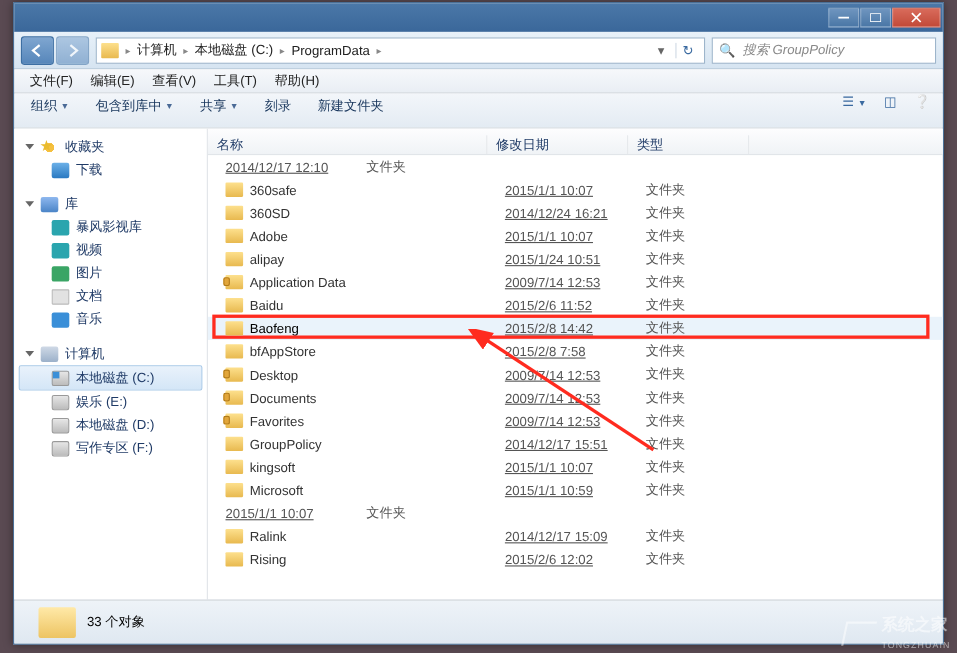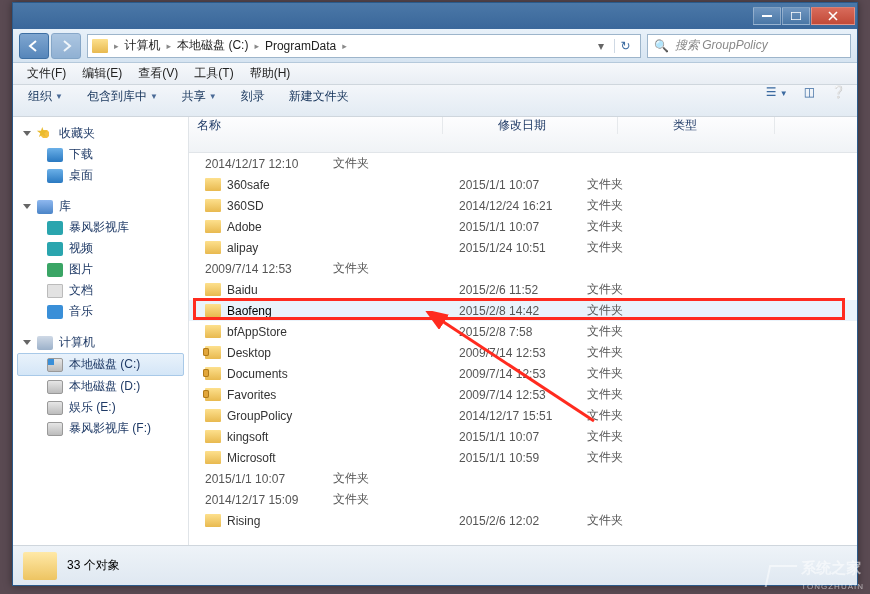--- a/index.html
+++ b/index.html
@@ -53,42 +53,42 @@
 .i-vid { background:#2aa5ae; border-radius:2px; }
 .i-pic { background:#3aa565; border-radius:2px; }
 .i-doc { background:#e2e2e2; border:1px solid #bbb; border-radius:1px; }
 .i-mus { background:#3a8fd8; border-radius:2px; position:relative; }
 .i-comp { background: linear-gradient(#cfd9e6,#9cb1ca); border-radius:2px; }
 .i-drv { background: linear-gradient(#e6e6e6,#bcbcbc); border-radius:2px; border:1px solid #999; }
 .i-drvc { position:relative; }
 .i-drvc::after { content:""; position:absolute; left:0; top:0; width:6px; height:6px; background:#3a8fd8; }
 
 .content { flex: 1; display: flex; flex-direction: column; }
-.cols { height: 36px; background: linear-gradient(#fdfdfe,#f0f3f6); border-bottom: 1px solid #e1e5e9; display: flex; align-items: flex-start; color: #1f3a66; gap: 47px; }
+.cols { height: 24px; background: linear-gradient(#fdfdfe,#f0f3f6); border-bottom: 1px solid #e1e5e9; display: flex; align-items: flex-end; color: #1f3a66; }
 .cols .c { padding: 0 8px; border-right: 1px solid #e6e9ec; }
 .c-name { width: 254px; }
 .c-date { width: 128px; }
 .c-type { width: 110px; }
 .c-size { flex:1; }
 
 .rows { flex:1; overflow:hidden; position: relative; }
 .row { height: 21px; display: flex; align-items: center; padding-left: 8px; }
 .row .c { padding: 0 8px; color: #333; }
 .row .c-name { display:flex; align-items:center; gap:6px; width:254px; }
-.row .c-date { width:128px; color:#555; }
+.row .c-date { width:128px; color:#555;text-decoration:underline; }
 .row .c-type { width:110px; color:#555; }
 .row.hl { background:#eaf3fb; }
 .row.hl .c-name { color: #000; }
 .fico { width:16px; height:13px; background: linear-gradient(#fde08d,#e8b94f); border-radius:1px; position:relative; }
 .fico.l::after { content:""; position:absolute; left:-2px; top:2px; width:6px; height:8px; background:#e2a63a; border-radius:2px; box-shadow: inset 0 0 0 1px #b07a1a; }
 
 .highlight-box { position:absolute; border:3px solid #ff2b1f; pointer-events:none; }
 .arrow { position:absolute; pointer-events:none; }
 
-.status { position:absolute; left:0; right:0; bottom:0; height:40px; background: linear-gradient(#eef3f8,#dfe8f1); border-top:1px solid #cfd6dd; display:flex; align-items:center; padding:0 10px; gap:10px; }
+.status { position:absolute; left:0; right:0; bottom:0; height:40px; background: linear-gradient(#eef3f8,#dfe8f1); border-top:1px solid #cfd6dd; display:flex; align-items:center; padding:0 22px; gap:10px; }
 .status .big-ico { width:34px; height:28px; background: linear-gradient(#ffe9a8,#edc462); border-radius:2px; }
 .watermark { position:absolute; right:6px; bottom:2px; color: rgba(255,255,255,.55); font-size:11px; display:flex; align-items:center; gap:6px; }
 .watermark .logo { width:28px; height:22px; border:2px solid rgba(255,255,255,.5); border-bottom:none; border-right:none; transform: skewX(-12deg); }
 </style>
 </head>
 <body>
 
 <div class="window">
 
   <div class="titlebar">
@@ -179,24 +179,20 @@
       <div class="side-group">
         <div class="side-title">
             <span class="tri"></span>
             <span class="i i-star"></span>
             <span>收藏夹</span>
           </div>
         <div class="side-item">
             <span class="i i-dl"></span>
             <span>下载</span>
           </div>
-        <div class="side-item">
-            <span class="i i-desk"></span>
-            <span>桌面</span>
-          </div>
       </div>
       <div class="side-group">
         <div class="side-title">
             <span class="tri"></span>
             <span class="i i-lib"></span>
             <span>库</span>
           </div>
         <div class="side-item">
             <span class="i i-vid"></span>
             <span>暴风影视库</span>
@@ -223,29 +219,29 @@
             <span class="tri"></span>
             <span class="i i-comp"></span>
             <span>计算机</span>
           </div>
         <div class="side-item sel">
             <span class="i i-drv i-drvc"></span>
             <span>本地磁盘 (C:)</span>
           </div>
         <div class="side-item">
             <span class="i i-drv"></span>
+            <span>娱乐 (E:)</span>
+          </div>
+        <div class="side-item">
+            <span class="i i-drv"></span>
             <span>本地磁盘 (D:)</span>
           </div>
         <div class="side-item">
             <span class="i i-drv"></span>
-            <span>娱乐 (E:)</span>
-          </div>
-        <div class="side-item">
-            <span class="i i-drv"></span>
-            <span>暴风影视库 (F:)</span>
+            <span>写作专区 (F:)</span>
           </div>
       </div>
     </div>
 
     <div class="content">
       <div class="cols">
         <div class="c c-name">名称</div>
         <div class="c c-date">修改日期</div>
         <div class="c c-type">类型</div>
       </div>
@@ -294,20 +290,24 @@
           <div class="row">
             <div class="c c-name">
               <span class="fico"></span>
               <span>alipay</span>
             </div>
             <div class="c c-date">2015/1/24 10:51</div>
             <div class="c c-type">文件夹</div>
             <div class="c c-size"></div>
           </div>
           <div class="row">
+            <div class="c c-name">
+              <span class="fico l"></span>
+              <span>Application Data</span>
+            </div>
             <div class="c c-date">2009/7/14 12:53</div>
             <div class="c c-type">文件夹</div>
             <div class="c c-size"></div>
           </div>
           <div class="row">
             <div class="c c-name">
               <span class="fico"></span>
               <span>Baidu</span>
             </div>
             <div class="c c-date">2015/2/6 11:52</div>
@@ -385,20 +385,24 @@
             <div class="c c-date">2015/1/1 10:59</div>
             <div class="c c-type">文件夹</div>
             <div class="c c-size"></div>
           </div>
           <div class="row">
             <div class="c c-date">2015/1/1 10:07</div>
             <div class="c c-type">文件夹</div>
             <div class="c c-size"></div>
           </div>
           <div class="row">
+            <div class="c c-name">
+              <span class="fico"></span>
+              <span>Ralink</span>
+            </div>
             <div class="c c-date">2014/12/17 15:09</div>
             <div class="c c-type">文件夹</div>
             <div class="c c-size"></div>
           </div>
           <div class="row">
             <div class="c c-name">
               <span class="fico"></span>
               <span>Rising</span>
             </div>
             <div class="c c-date">2015/2/6 12:02</div>

